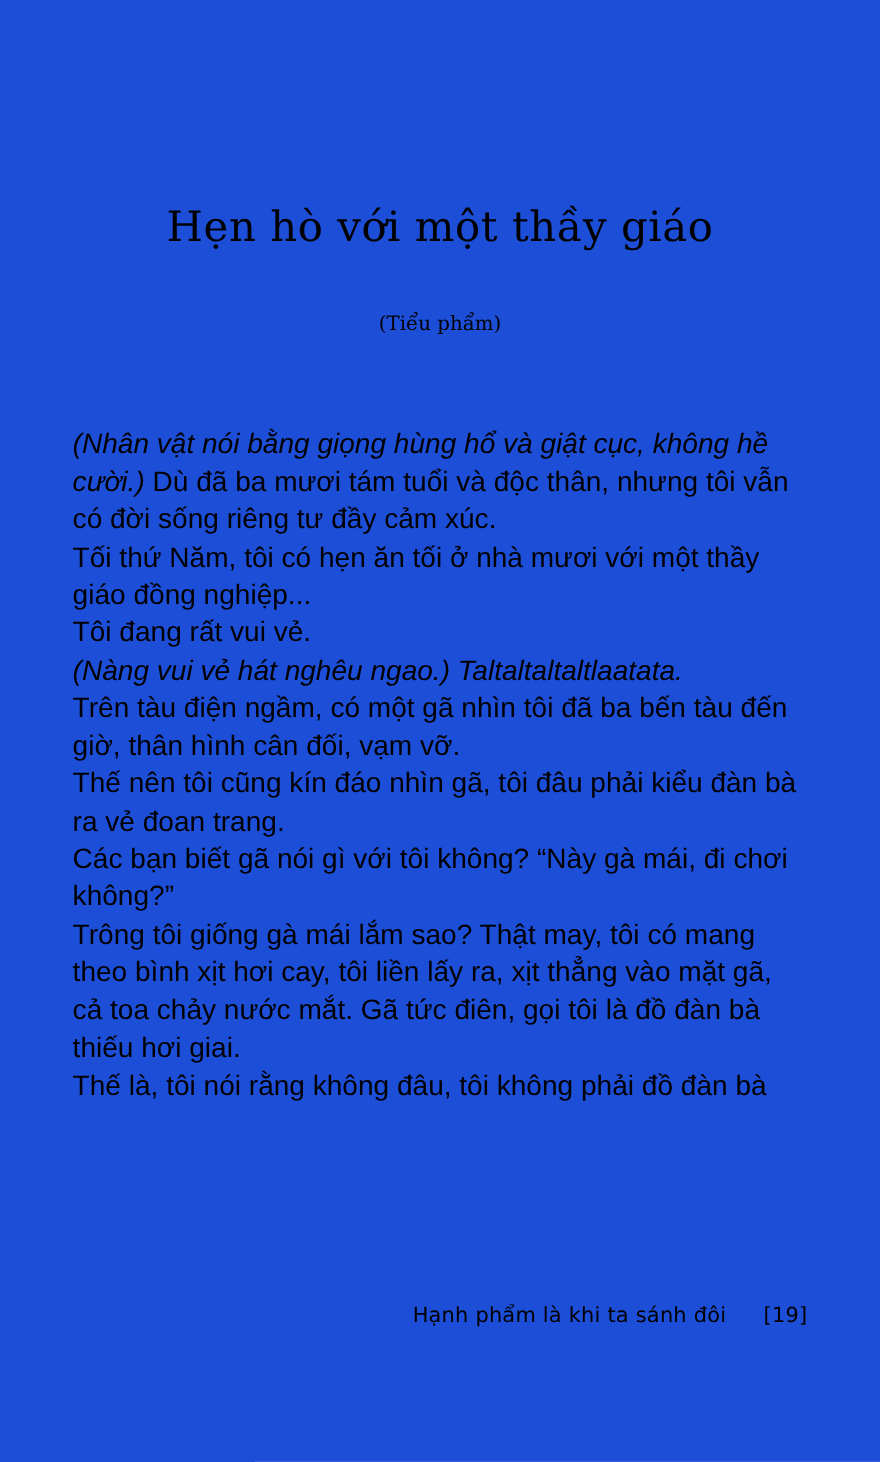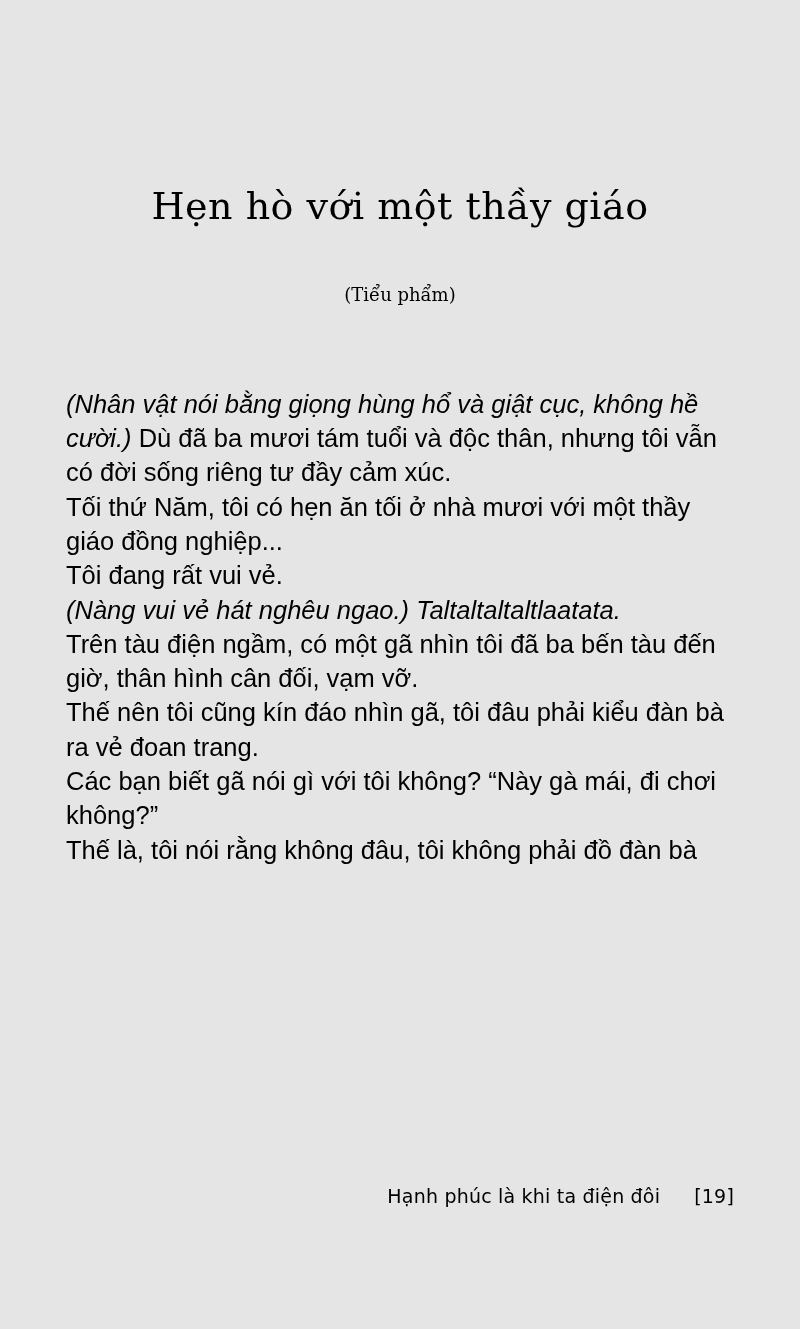--- a/index.html
+++ b/index.html
@@ -13,21 +13,21 @@
     font-family: "Liberation Serif", serif;
     color: #000000;
     position: relative;
     overflow: hidden;
   }
   .page {
     width: 800px;
     height: 1329px;
     box-sizing: border-box;
     position: relative;
-    background: #e5e5e5;
+    background: #1d4ed8;
   }
   .content {
     position: absolute;
     left: 66px;
     top: 0;
     width: 668px;
   }
   .title {
     margin-top: 186px;
     text-align: center;
@@ -92,23 +92,24 @@
     <div class="subtitle">(Tiểu phẩm)</div>
 
     <div class="body-text">
       <p><span class="it">(Nhân vật nói bằng giọng hùng hổ và giật cục, không hề cười.)</span><span> Dù đã ba mươi tám tuổi và độc thân, nhưng tôi vẫn có đời sống riêng tư đầy cảm xúc.</span></p>
       <p><span>Tối thứ Năm, tôi có hẹn ăn tối ở nhà mươi với một  thầy giáo đồng nghiệp...</span></p>
       <p><span>Tôi đang rất vui vẻ.</span></p>
       <p><span class="it">(Nàng vui vẻ hát nghêu ngao.)</span><span class="it"> Taltaltaltaltlaatata.</span></p>
       <p><span>Trên tàu điện ngầm, có một gã nhìn tôi đã ba bến tàu đến giờ, thân hình cân đối, vạm vỡ.</span></p>
       <p><span>Thế nên tôi cũng kín đáo nhìn gã, tôi đâu phải kiểu đàn bà ra vẻ đoan trang.</span></p>
       <p><span>Các bạn biết gã nói gì với tôi không? “Này gà mái, đi chơi không?”</span></p>
+      <p><span>Trông tôi giống gà mái lắm sao? Thật may, tôi có mang theo bình xịt hơi cay, tôi liền lấy ra, xịt thẳng vào mặt gã, cả toa chảy nước mắt. Gã tức điên, gọi tôi là đồ đàn bà thiếu hơi giai.</span></p>
       <p><span>Thế là, tôi nói rằng không đâu, tôi không phải đồ đàn bà</span></p>
     </div>
 
   </div>
 
   <div class="footer">
-    <span class="footer-title">Hạnh phúc là khi ta điện đôi</span>
+    <span class="footer-title">Hạnh phẩm là khi ta sánh đôi</span>
     <span class="footer-page">[19]</span>
   </div>
 
 </div>
 
 </body></html>

